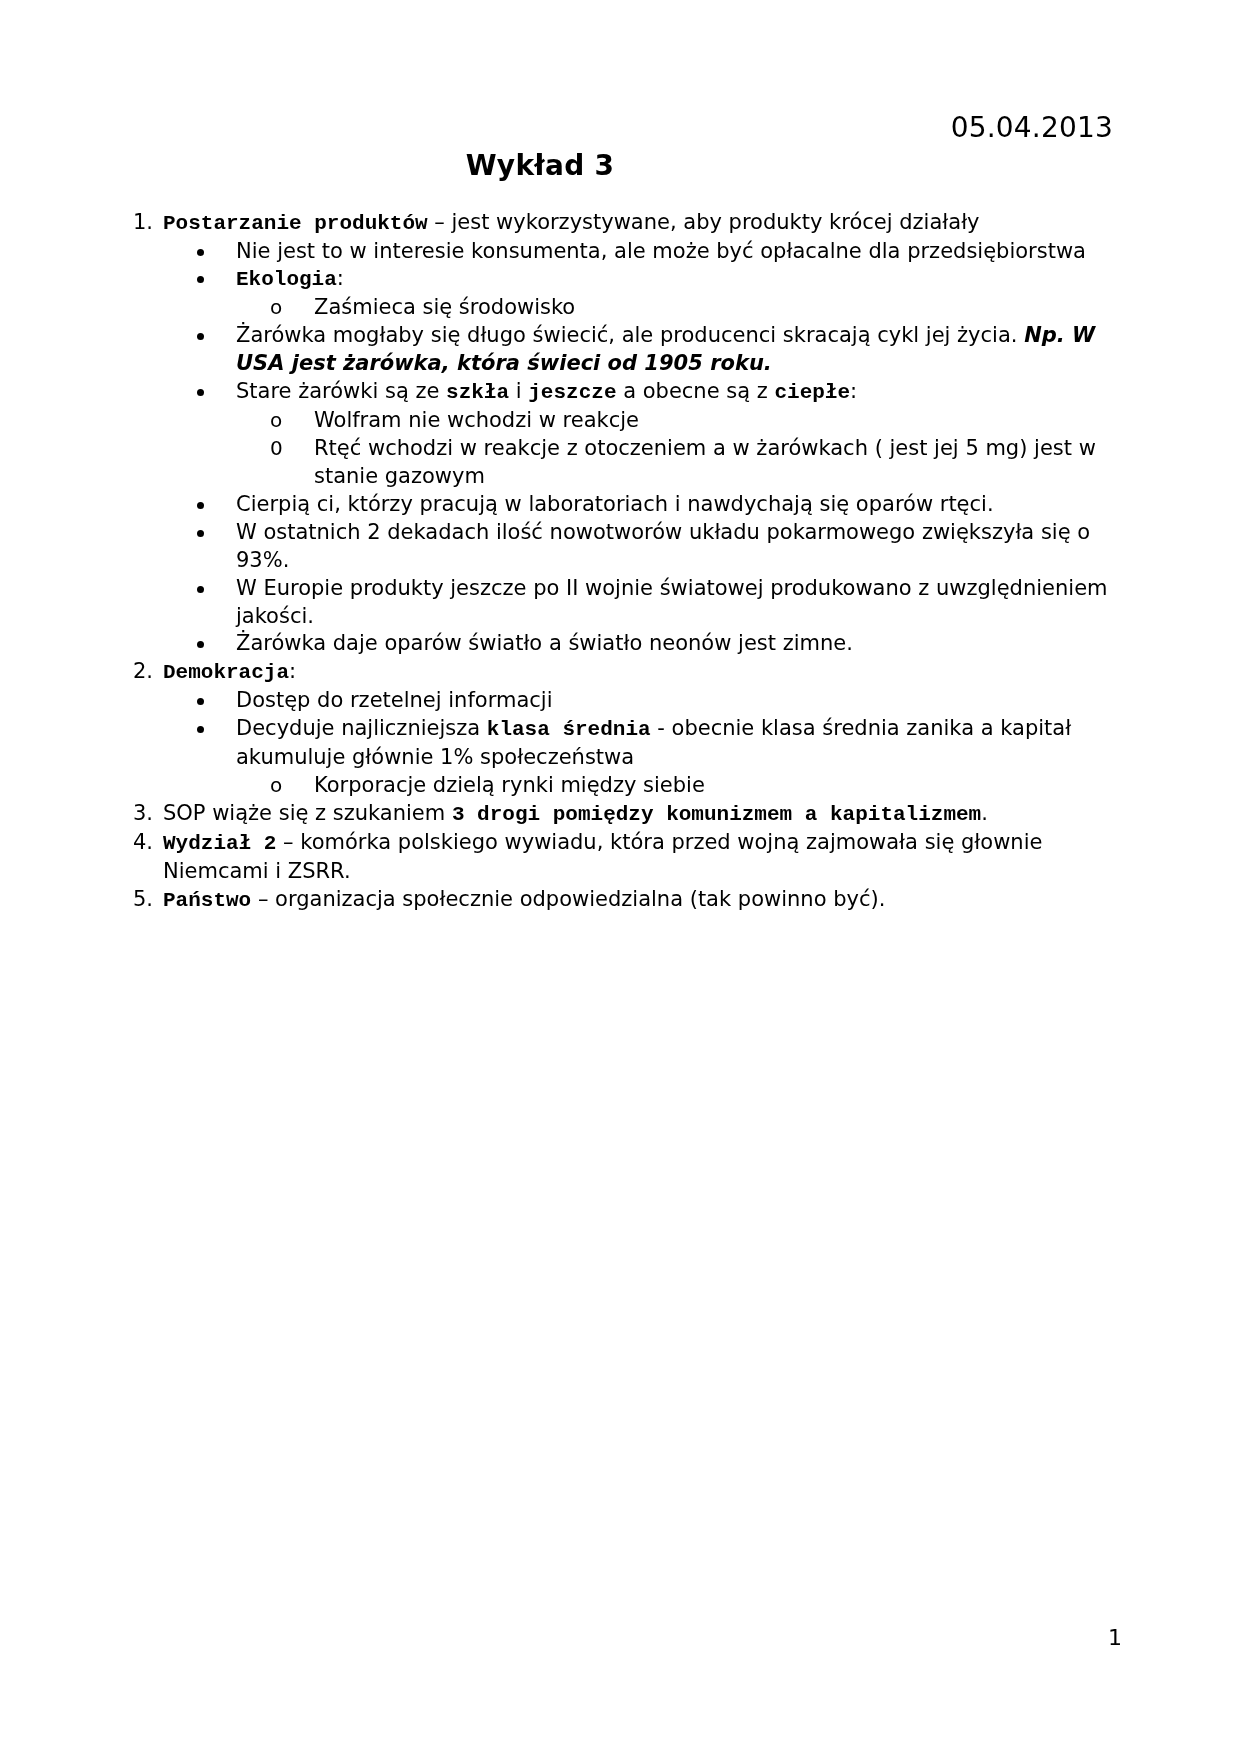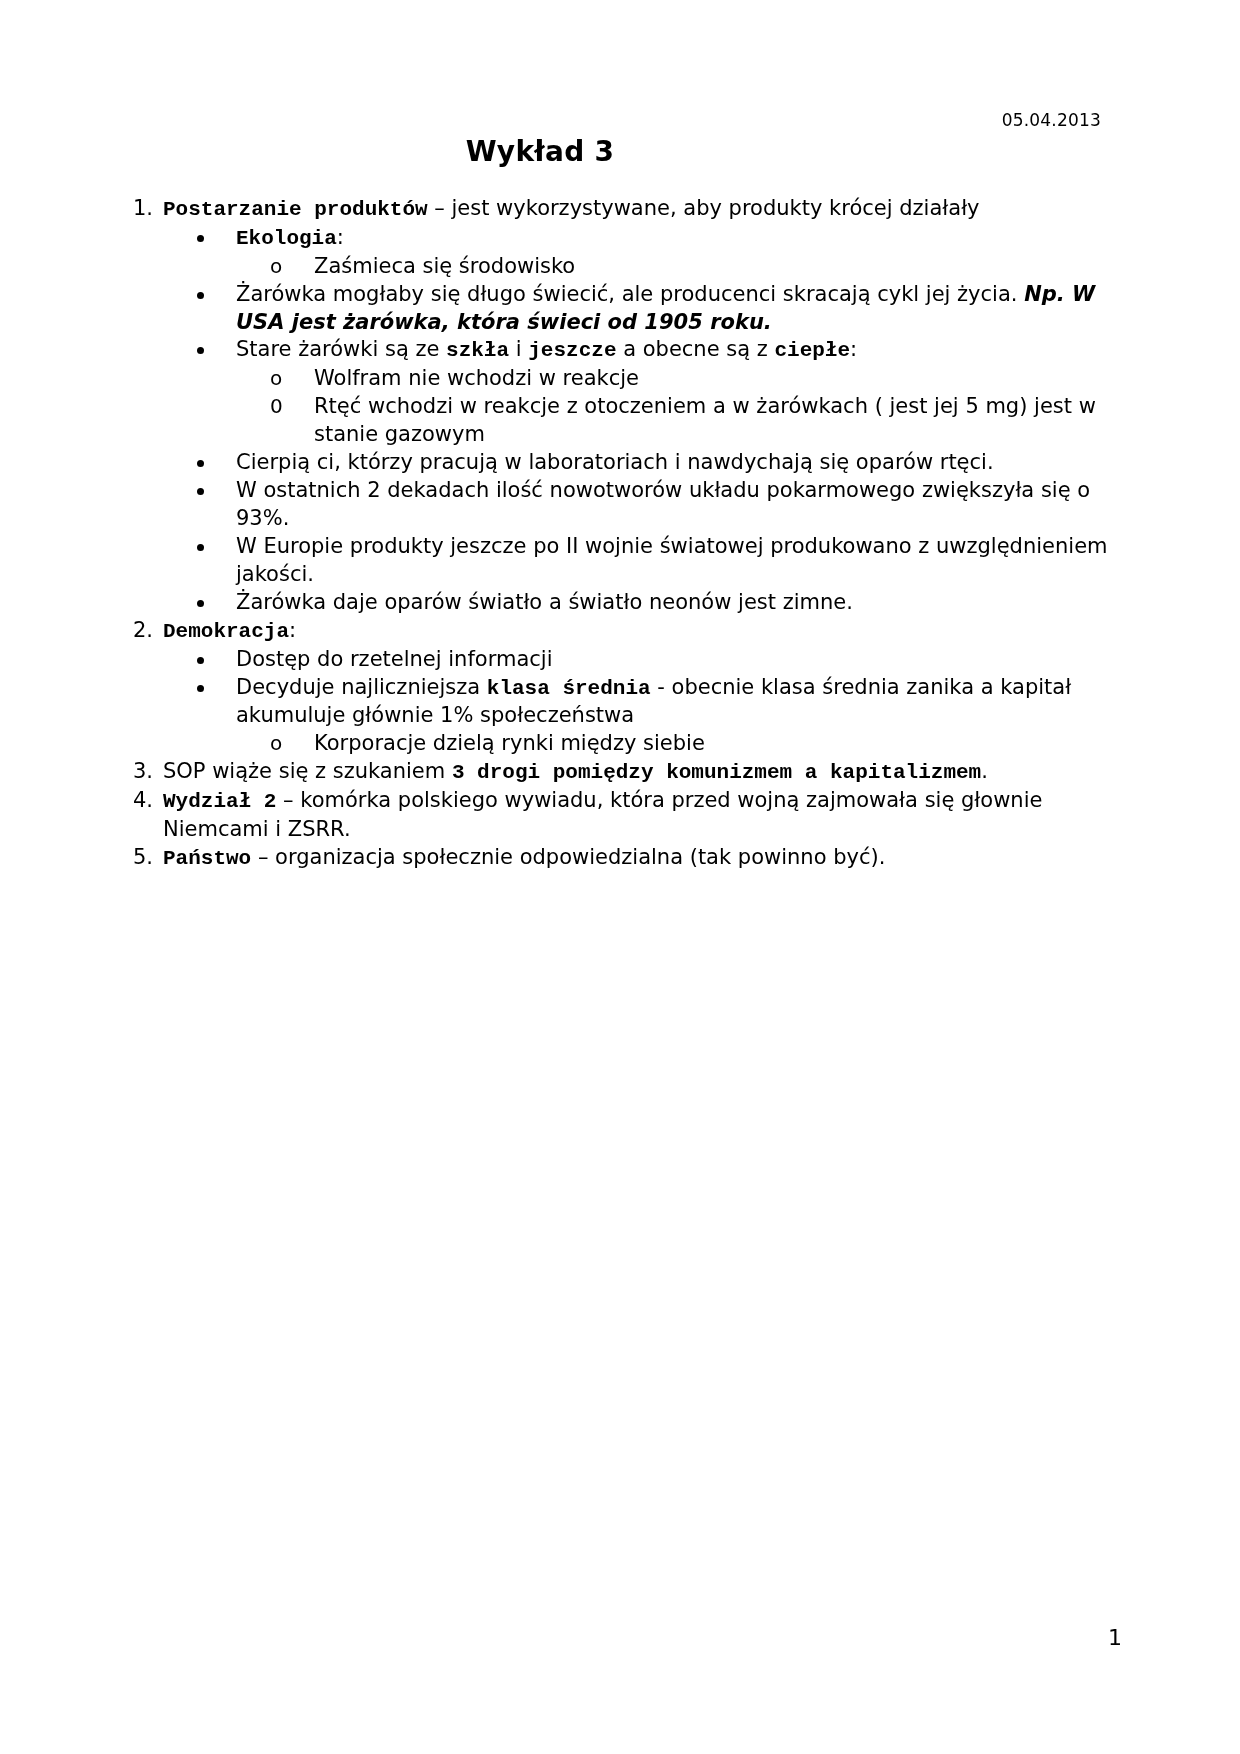--- a/index.html
+++ b/index.html
@@ -17,24 +17,24 @@
   .page {
     position: absolute;
     left: 0; top: 0;
     width: 1240px;
     height: 1754px;
     padding: 110px 115px 60px 115px;
   }
 
   .doc-date {
     text-align: right;
-    font-size: 17px;
+    font-size: 28px;
     line-height: 1.25;
     letter-spacing: 0.2px;
-    margin: 0 24px 0 0;
+    margin: 0 12px 0 0;
   }
 
   .doc-title {
     text-align: center;
     font-weight: bold;
     font-size: 28px;
     line-height: 1.2;
     margin: 4px 0 0 0;
     letter-spacing: 0.3px;
     padding-right: 160px;
@@ -123,20 +123,24 @@
   <h1 class="doc-title">Wykład 3</h1>
 
   <ol class="lvl1">
 
     <li>
       <span class="num">1.</span>
       <span class="b">Postarzanie produktów</span><span> – jest wykorzystywane, aby produkty krócej działały</span>
 
       <ul class="lvl2">
 
+        <li>
+          <span class="dot"></span>
+          <span>Nie jest to w interesie konsumenta, ale może być opłacalne dla przedsiębiorstwa</span>
+        </li>
 
         <li>
           <span class="dot"></span>
           <span class="b">Ekologia</span><span>:</span>
           <ul class="lvl3">
             <li>
               <span class="circ">o</span>
               <span>Zaśmieca się środowisko</span>
             </li>
           </ul>

